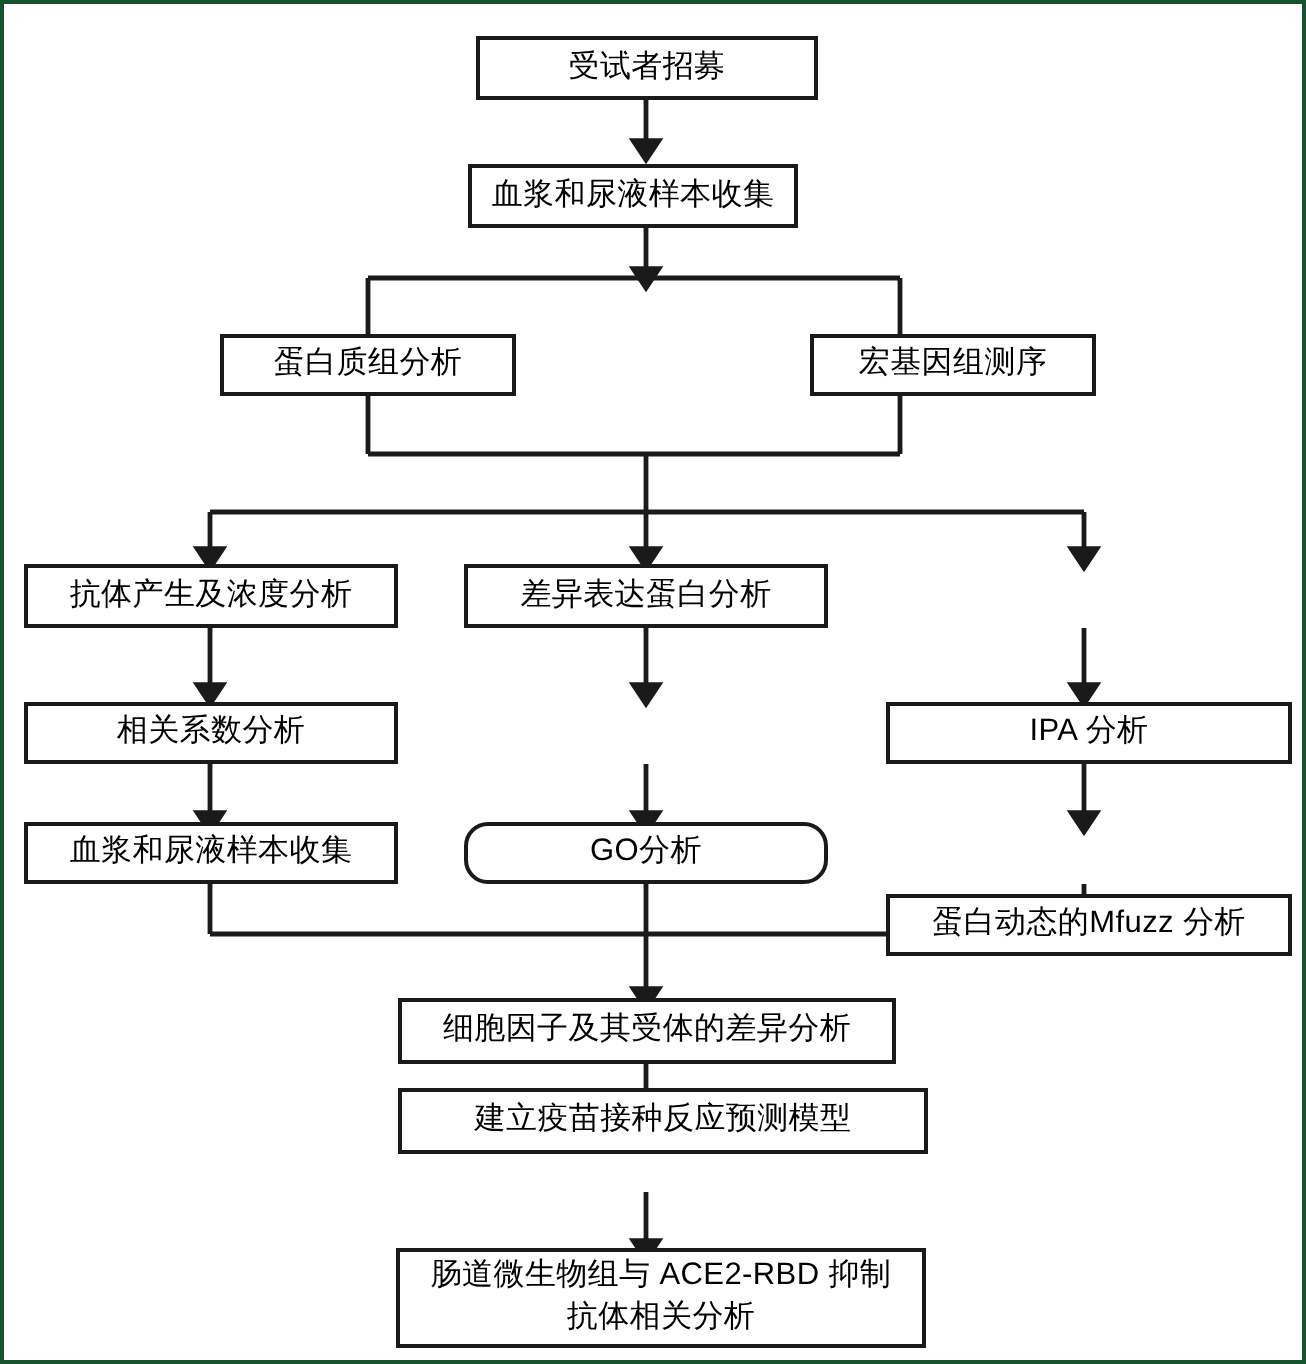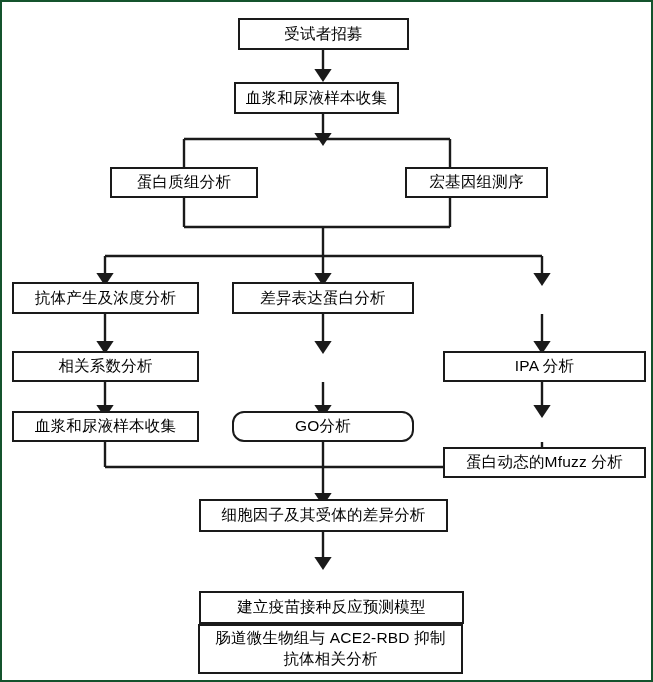--- a/index.html
+++ b/index.html
@@ -115,18 +115,18 @@
   <div class="node" style="left:441px; top:349px; width:203px; height:31px;">IPA 分析</div>
 
   <div class="node" style="left:10px; top:409px; width:187px; height:31px;">血浆和尿液样本收集</div>
 
   <div class="node" style="left:230px; top:409px; width:182px; height:31px;border-radius:12px;">GO分析</div>
 
   <div class="node" style="left:441px; top:409px; width:203px; height:31px;margin-top:36px;">蛋白动态的Mfuzz 分析</div>
 
   <div class="node" style="left:197px; top:497px; width:249px; height:33px;">细胞因子及其受体的差异分析</div>
 
-  <div class="node" style="left:197px; top:589px; width:265px; height:33px;">建立疫苗接种反应预测模型</div>
+  <div class="node" style="left:197px; top:542px; width:265px; height:33px;">建立疫苗接种反应预测模型</div>
 
   <div class="node two-line" style="left:196px; top:622px; width:265px; height:50px;">肠道微生物组与 ACE2-RBD 抑制
 抗体相关分析</div>
 
 </div>
 
 </body></html>

